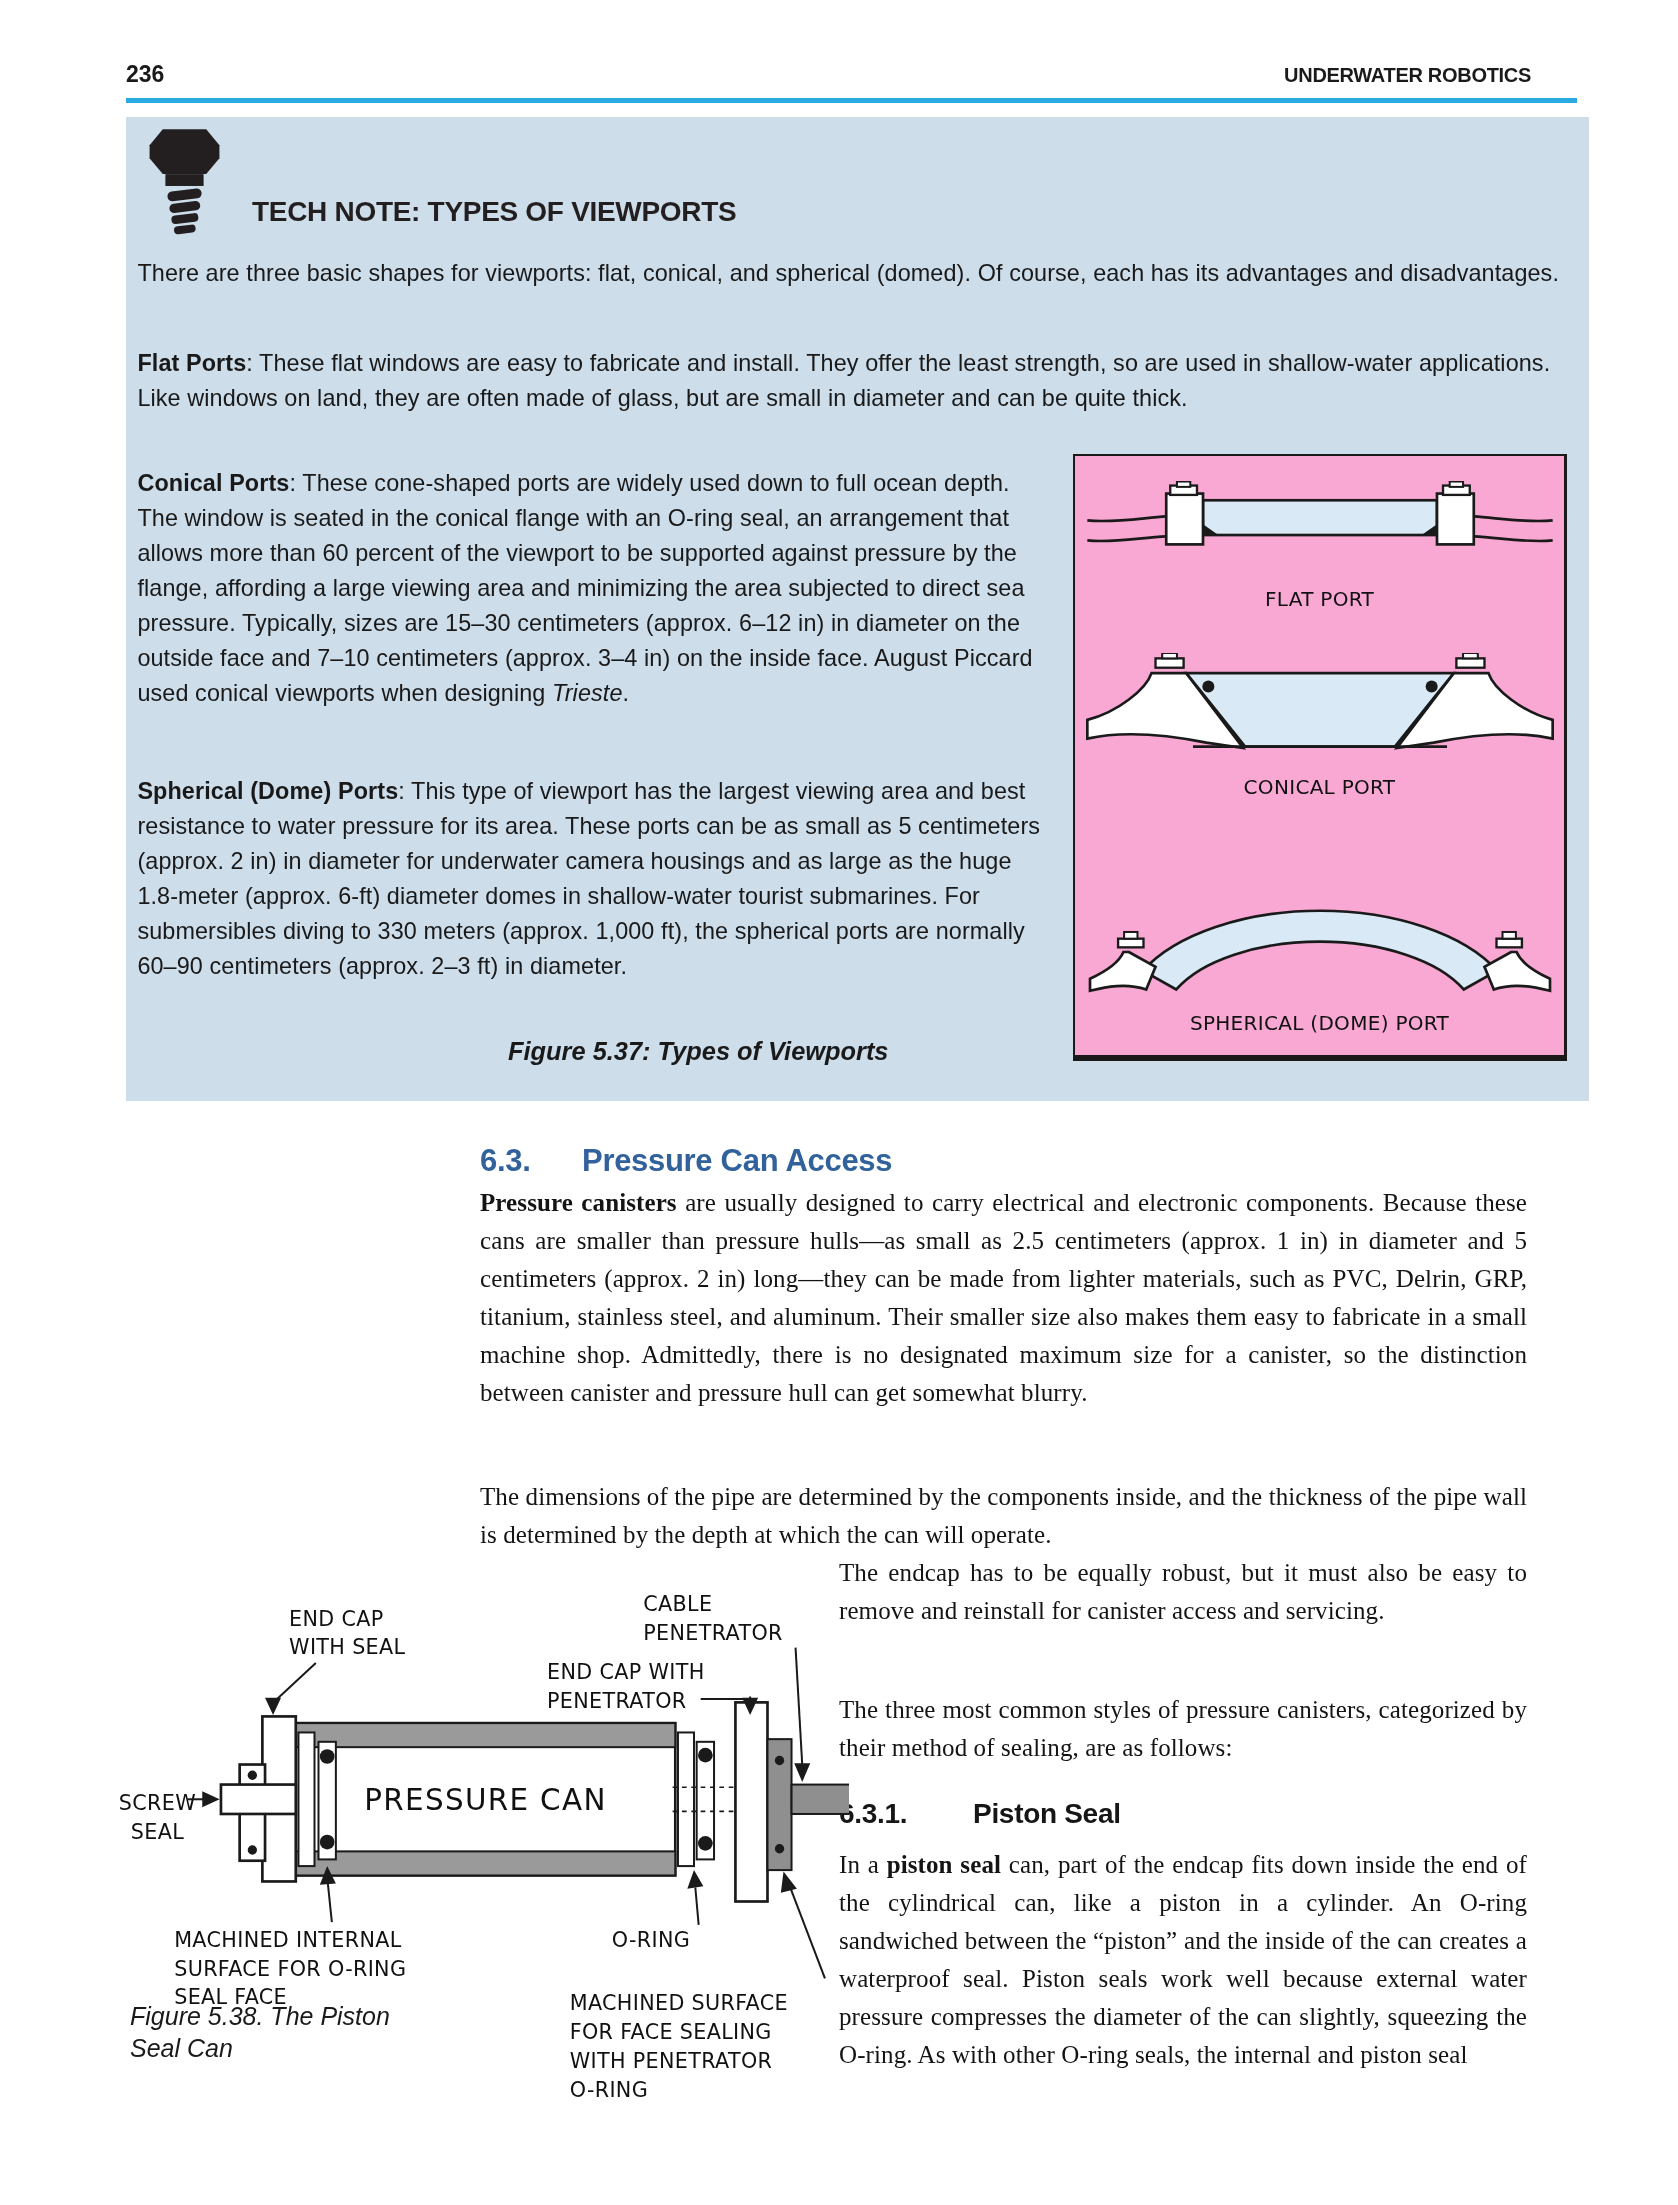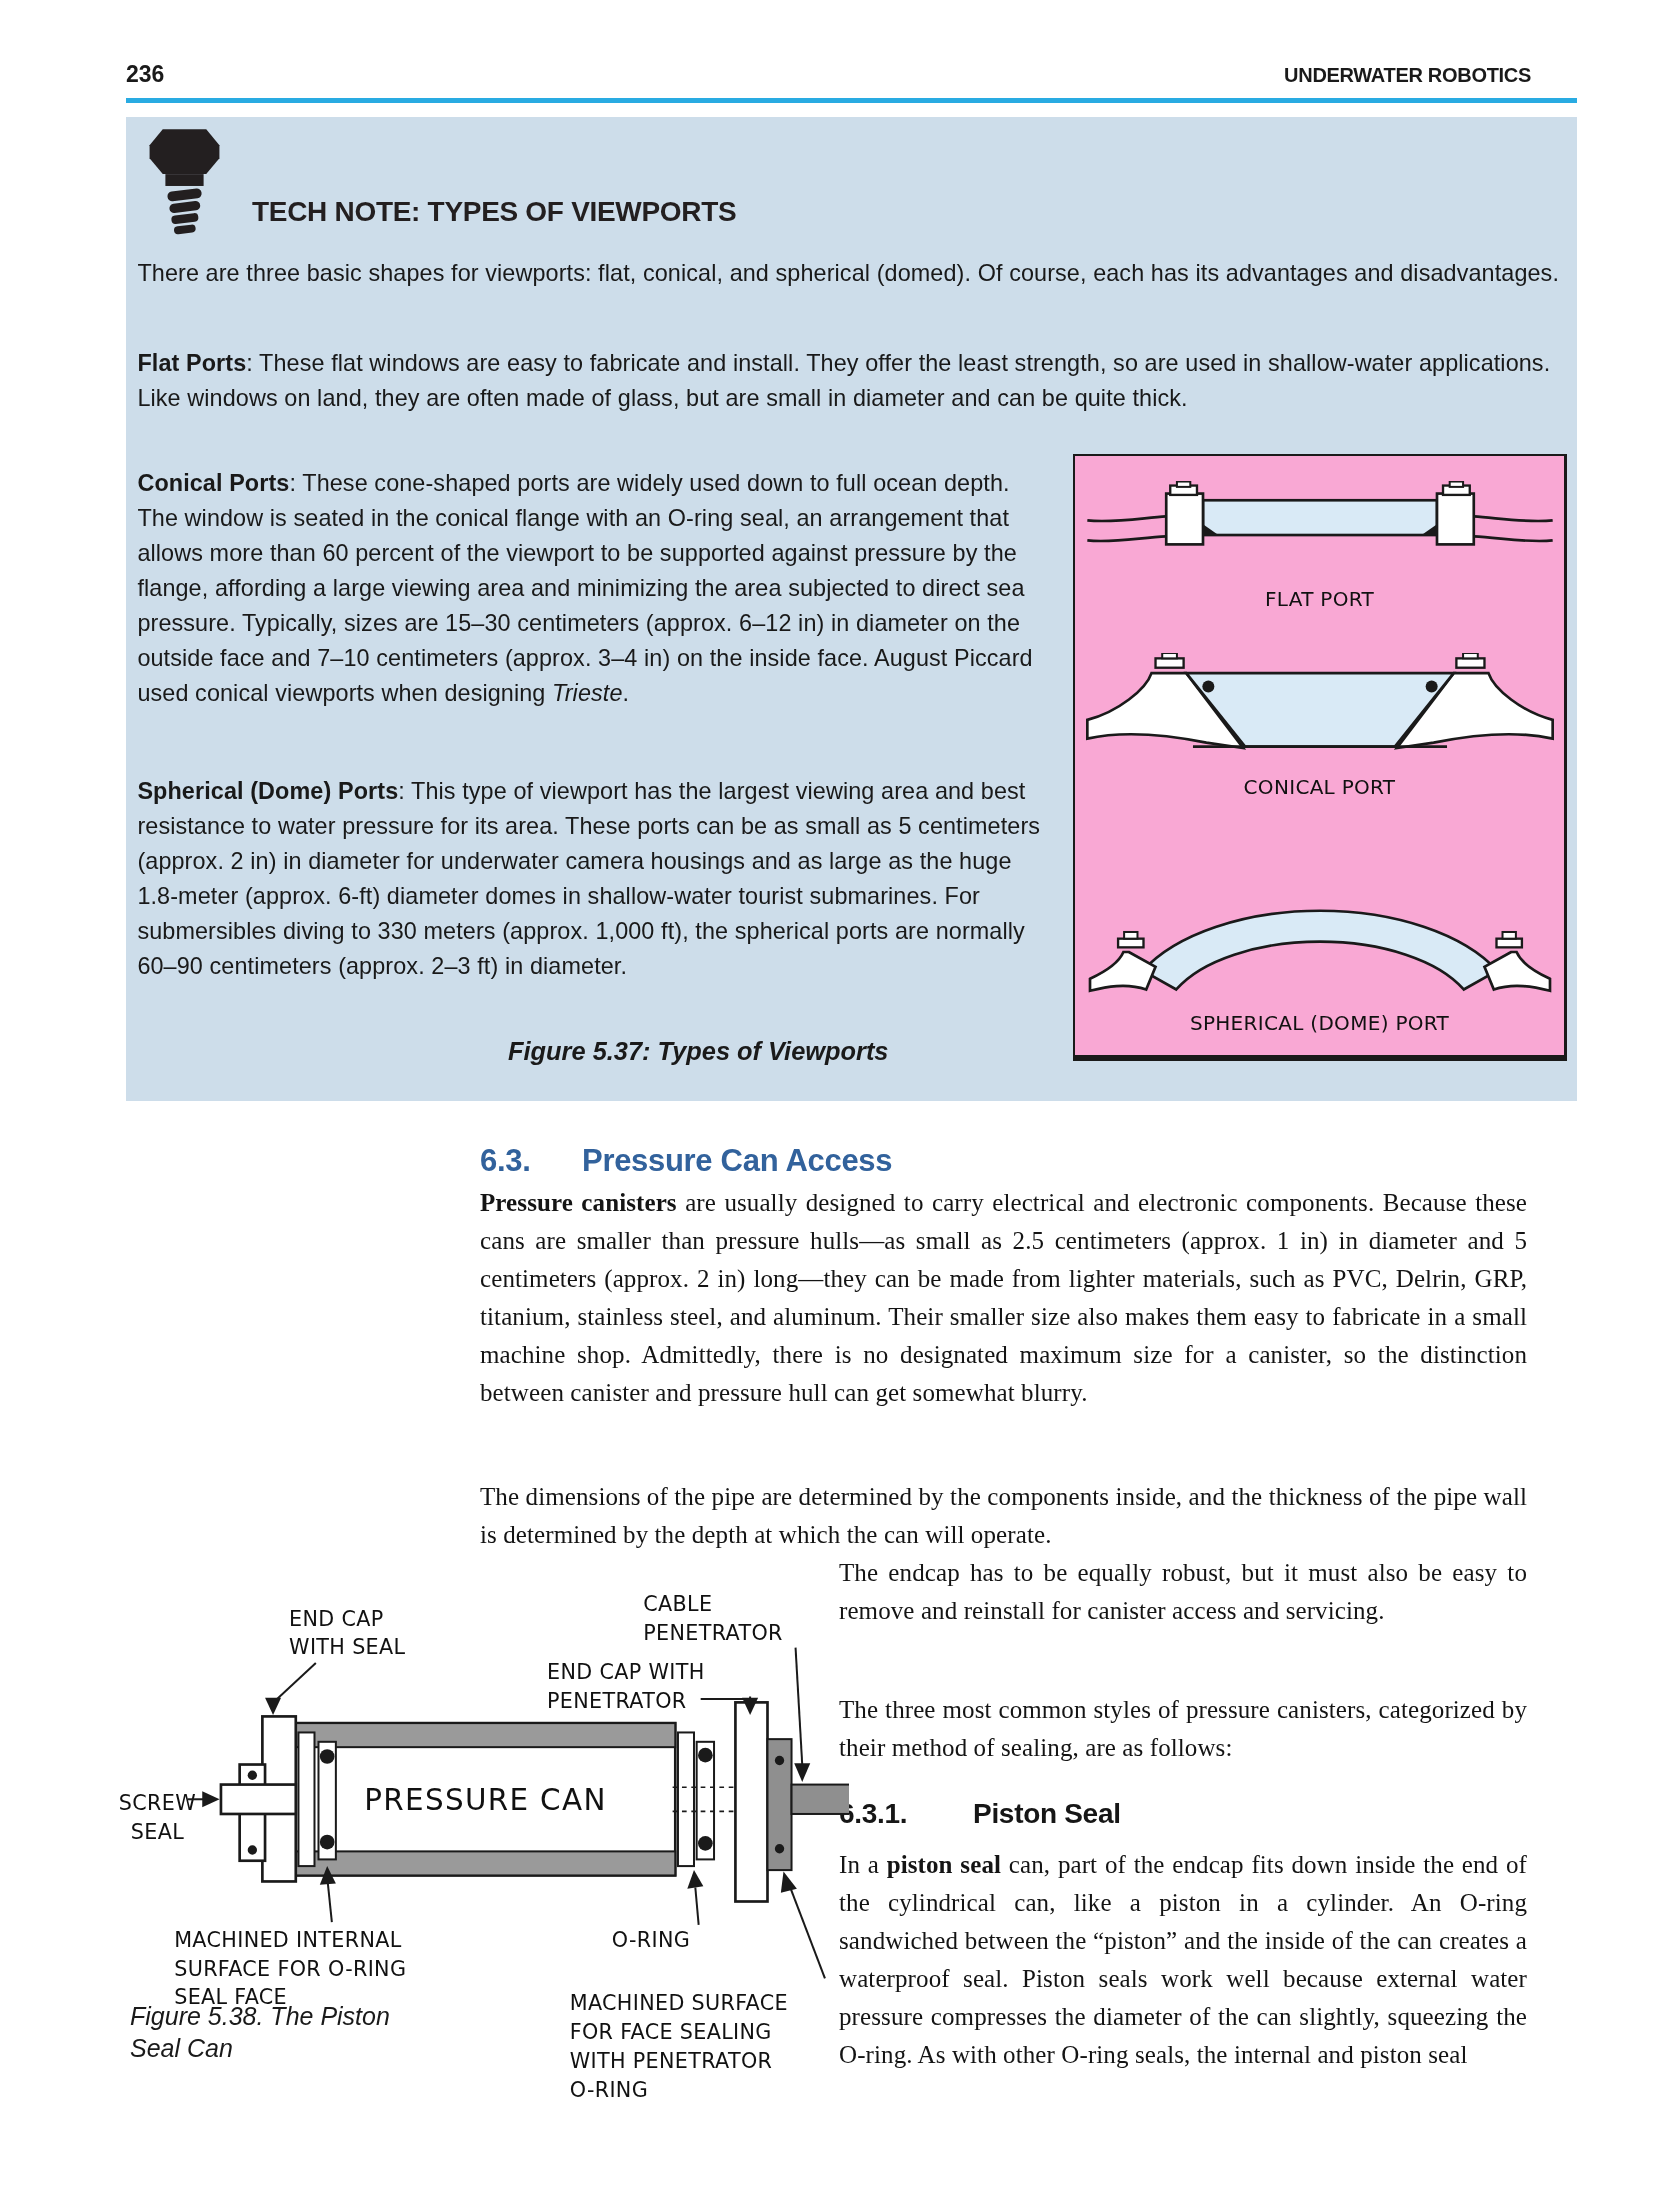--- a/index.html
+++ b/index.html
@@ -3,21 +3,21 @@
 <meta charset="utf-8">
 <style>
   html,body{margin:0;padding:0;background:#ffffff;}
   .page{position:relative;width:1633px;height:2205px;background:#ffffff;overflow:hidden;
         font-family:"Liberation Sans",sans-serif;color:#1a1a1a;}
   
   .pagenum{position:absolute;left:126px;top:61px;font-size:23px;font-weight:600;color:#1a1a1a;}
   .booktitle{position:absolute;right:102px;top:64px;font-size:20px;font-weight:bold;letter-spacing:-0.3px;color:#1a1a1a;}
   .headrule{position:absolute;left:126px;top:98px;width:1451px;height:4.7px;background:#29abe2;}
   
-  .technote{position:absolute;left:126px;top:117px;width:1451px;height:984px;background:#cdddea;}
+  .technote{position:absolute;left:126px;top:117px;width:1451px;height:984px;background:#cdddea;padding-left:12px;}
   .tn-icon{position:absolute;left:9.4px;top:10.7px;width:99px;height:112px;}
   .tn-title{position:absolute;left:126px;top:79px;font-size:28px;font-weight:bold;color:#231f20;letter-spacing:-0.3px;}
   .tn-p{position:absolute;left:11.4px;font-size:23.4px;line-height:35px;letter-spacing:0.1px;color:#191919;}
   .tn-p b{font-weight:bold;}
   .tn-wide{width:1427px;}
   .tn-narrow{width:906px;}
   
   .vp-box{position:absolute;left:947px;top:337px;width:489px;height:599px;background:#f9a8d4;
           border:2.7px solid #1a1a1a;border-bottom-width:6px;border-right-width:3.3px;}
   .vp-label{position:absolute;width:489px;text-align:center;font-family:"DejaVu Sans",sans-serif;

